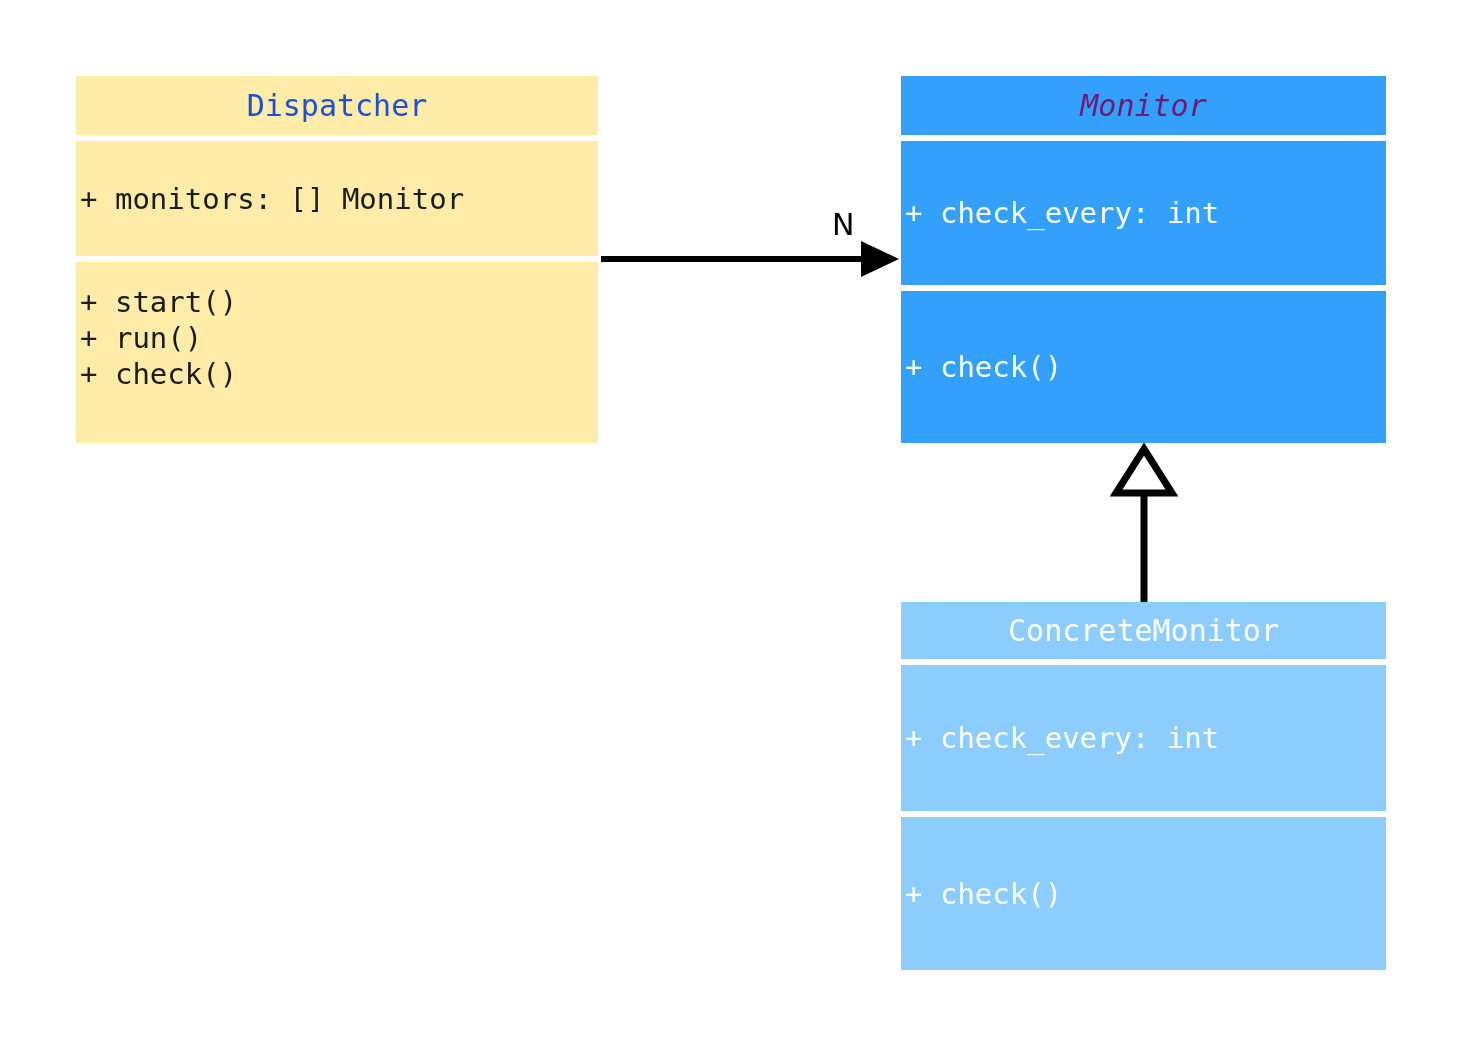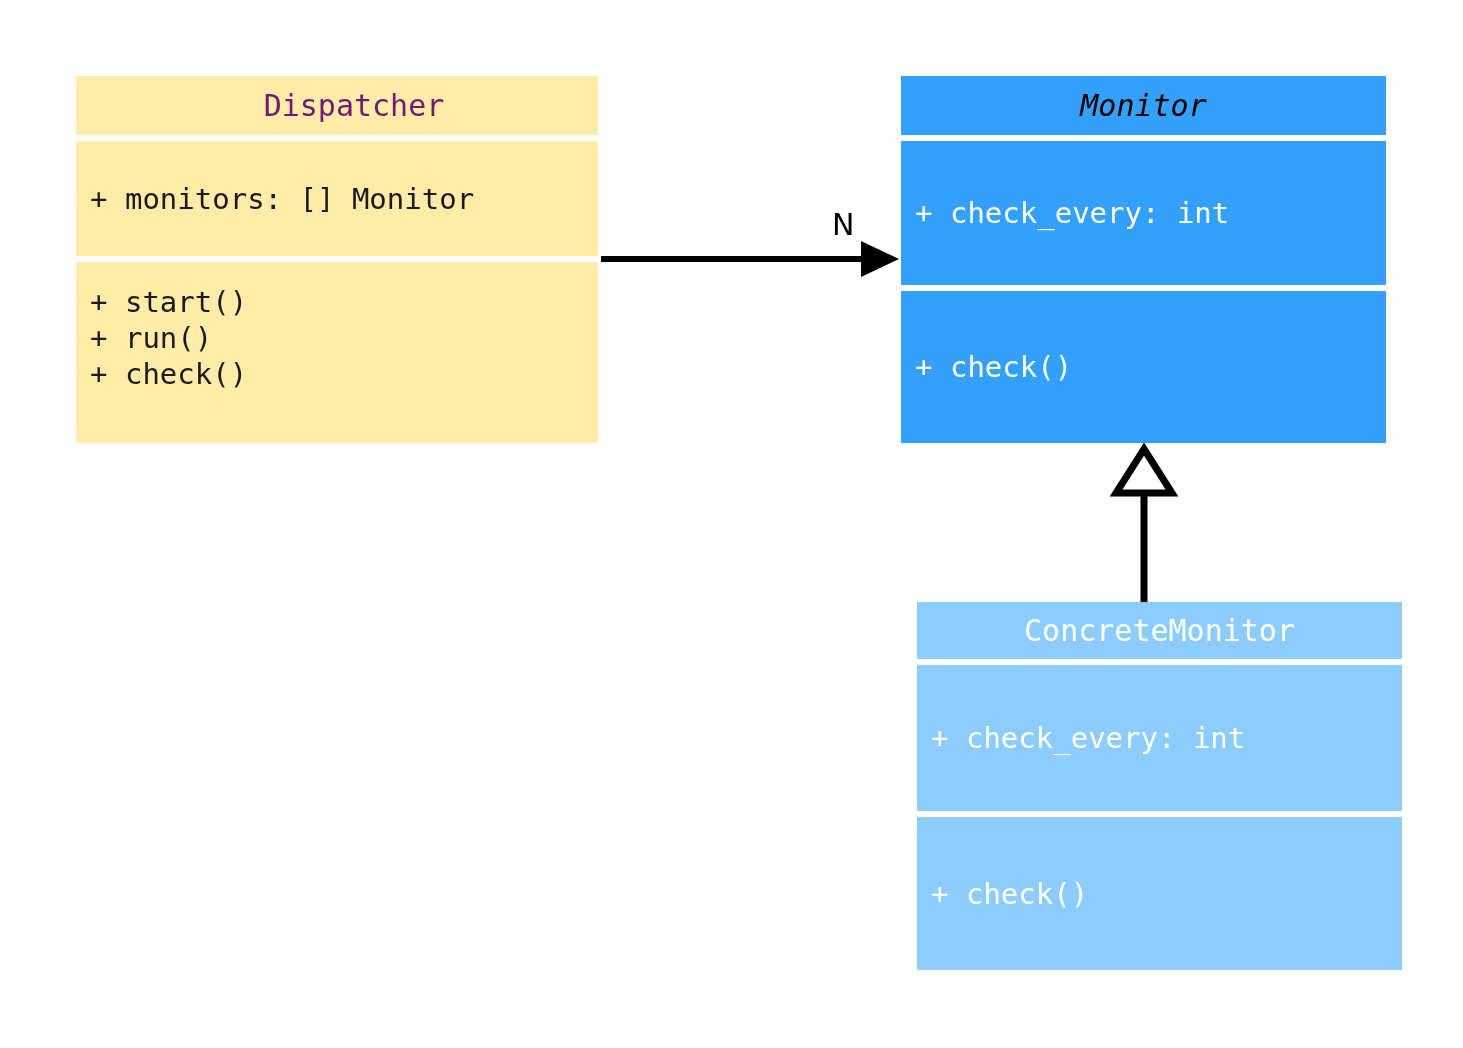--- a/index.html
+++ b/index.html
@@ -33,40 +33,40 @@
     display: flex;
     align-items: center;
     justify-content: center;
     width: 100%;
     height: 100%;
     font-size: 30px;
     letter-spacing: 0px;
     white-space: nowrap;
   }
   .member-list {
-    padding-left: 14px;
+    padding-left: 4px;
     display: flex;
     flex-direction: column;
     justify-content: center;
     height: 100%;
   }
   .member-line {
     font-size: 29px;
     line-height: 36px;
     white-space: pre;
   }
 
   
   .box-dispatcher .compartment { background: #ffeca8; }
-  .box-dispatcher .class-title { color: #701a75; padding-left: 17px; }
+  .box-dispatcher .class-title { color: #1d4ed8; }
   .box-dispatcher .member-line { color: #1b1b1b; }
 
   
   .box-monitor .compartment { background: #33a1fb; }
-  .box-monitor .class-title  { color: #000000; font-style: italic; text-align: center; }
+  .box-monitor .class-title  { color: #701a75; font-style: italic; text-align: center; }
   .box-monitor .member-line  { color: #ffffff; }
 
   
   .box-concrete .compartment { background: #8ccdfd; }
   .box-concrete .class-title { color: #ffffff; }
   .box-concrete .member-line { color: #ffffff; }
 
   
   .edge-svg {
     position: absolute;
@@ -122,21 +122,21 @@
       </div>
     </div>
 
     <div class="compartment" style="top:215px; height:152px;">
       <div class="member-list">
         <div class="member-line">+ check()</div>
       </div>
     </div>
   </div>
 
-  <div class="uml-class box-concrete" style="left:901px; top:602px; width:485px; height:368px;margin-left:16px;">
+  <div class="uml-class box-concrete" style="left:901px; top:602px; width:485px; height:368px;">
 
     <div class="compartment" style="top:0px; height:57px;">
       <div class="class-title">ConcreteMonitor</div>
     </div>
 
     <div class="compartment" style="top:63px; height:146px;">
       <div class="member-list">
         <div class="member-line">+ check_every: int</div>
       </div>
     </div>

